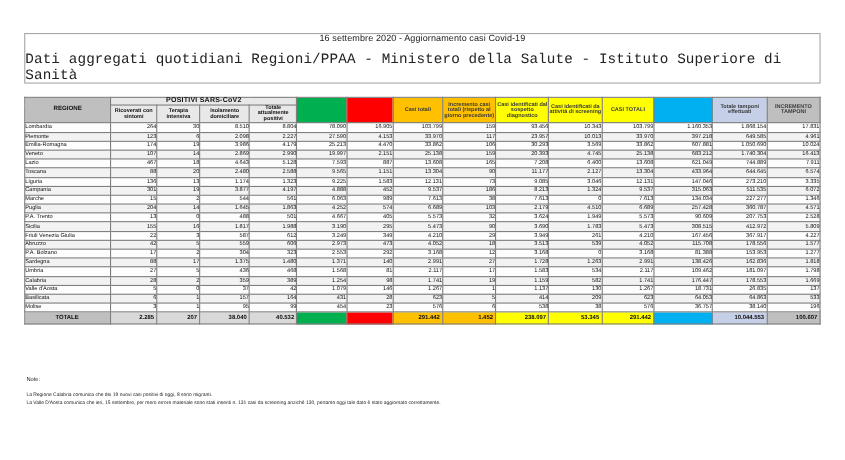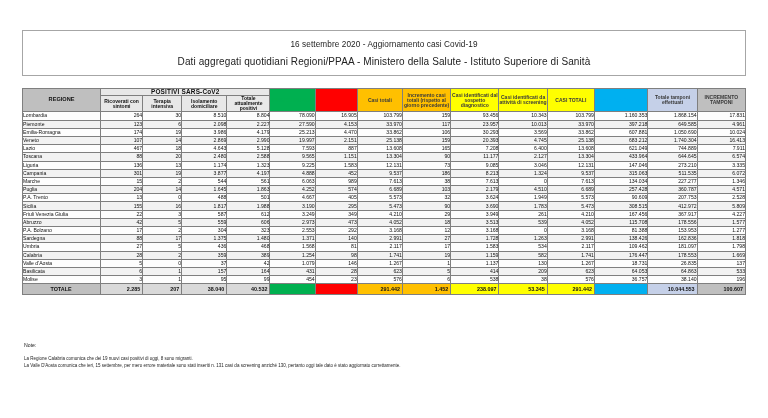--- a/index.html
+++ b/index.html
@@ -17,21 +17,21 @@
     position: absolute;
     left: 22px; top: 30px;
     width: 724px; height: 46px;
     border: 1px solid #a6a6a6;
     background: #ffffff;
     display: flex; flex-direction: column;
     align-items: center; justify-content: center;
     gap: 7px;
   }
   .title-line-1 { font-size: 8.2px; color: #222; letter-spacing: .1px; }
-  .title-line-2 { font-size: 10px; color: #222; letter-spacing: .1px; }
+  .title-line-2 { font-size: 13px; color: #222; letter-spacing: .1px; font-family: Liberation Mono, monospace; }
 
   
   .table-wrap {
     position: absolute;
     left: 22px; top: 88px;
     width: 724px;
   }
   table.covid {
     border-collapse: collapse;
     width: 724px;

